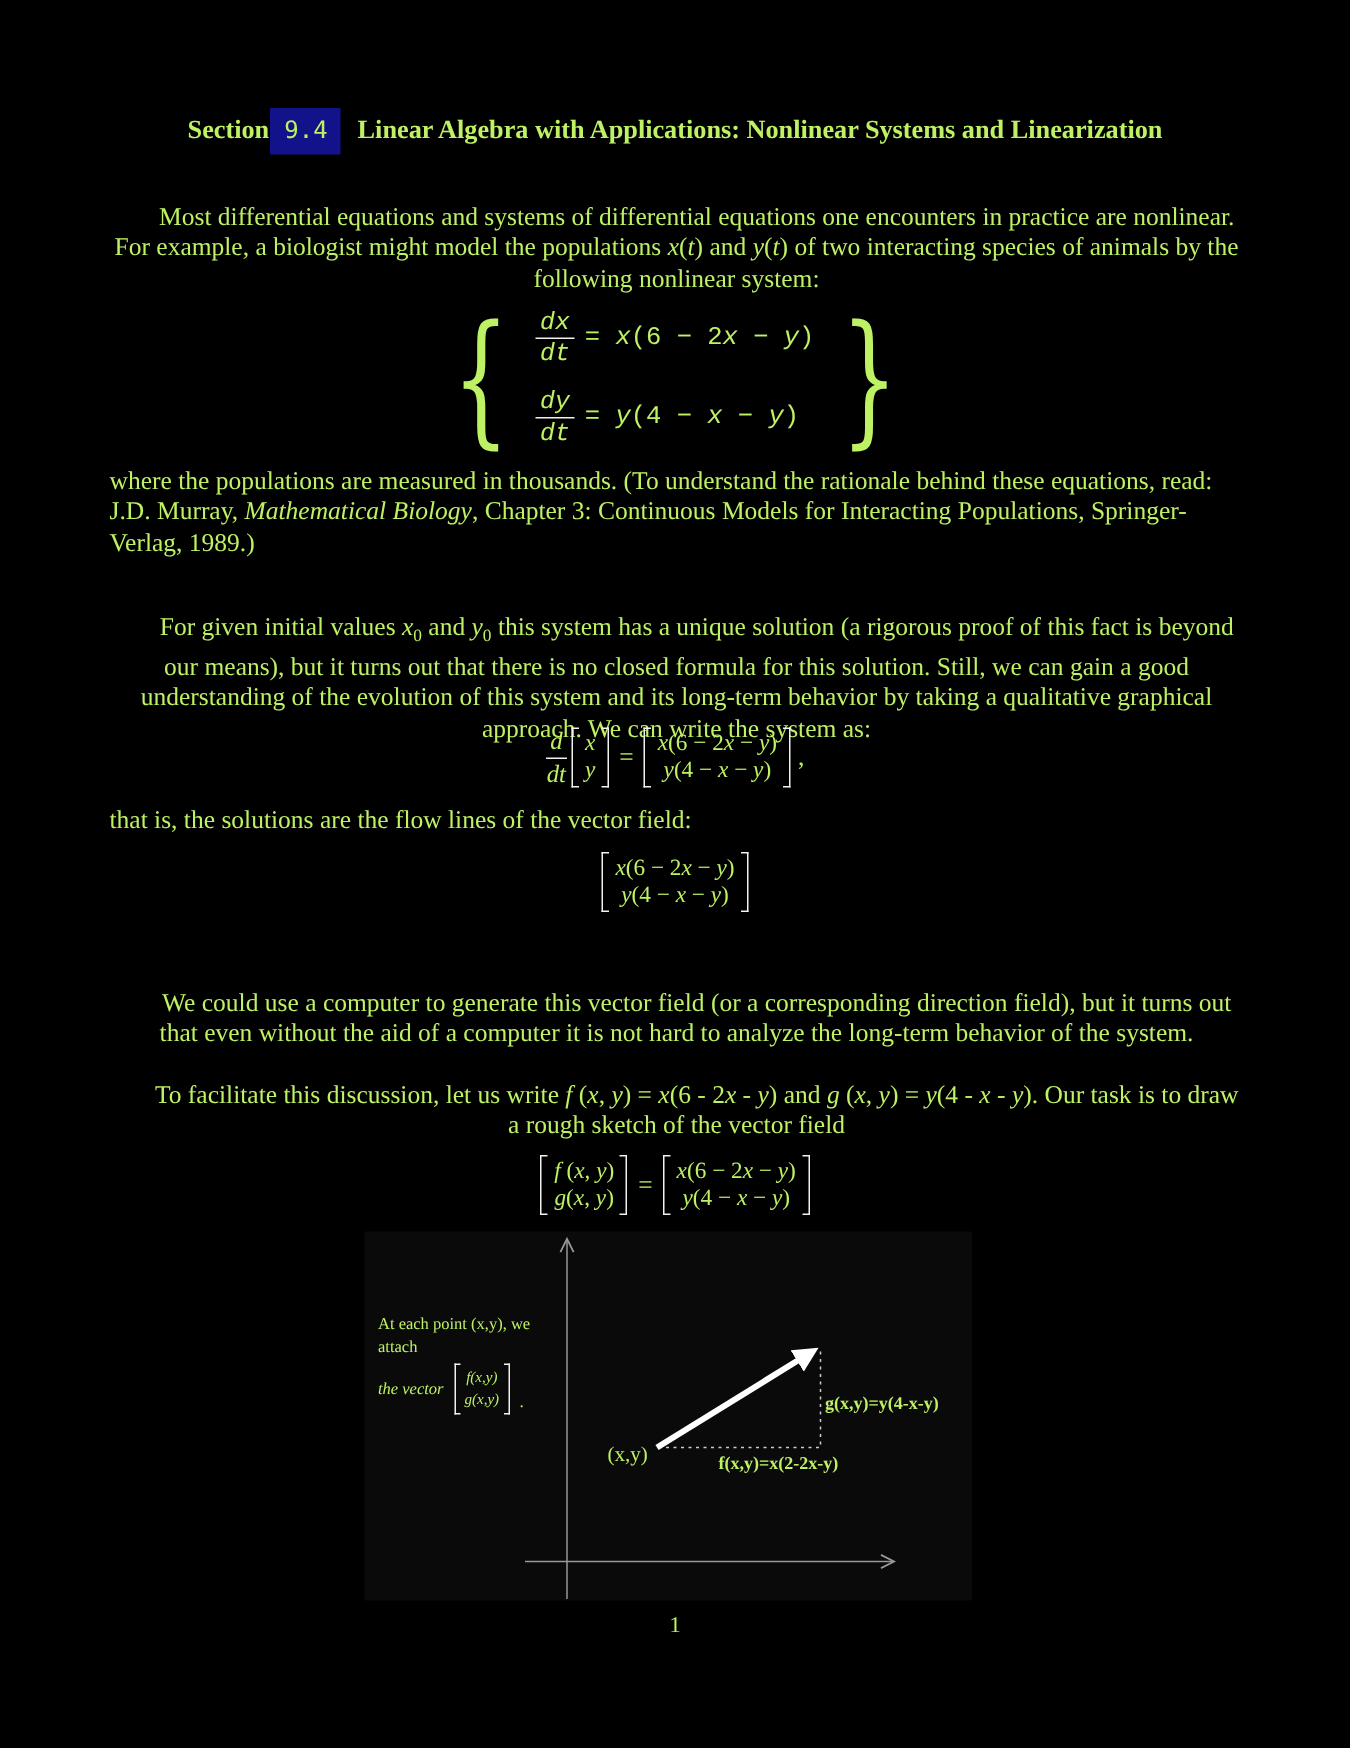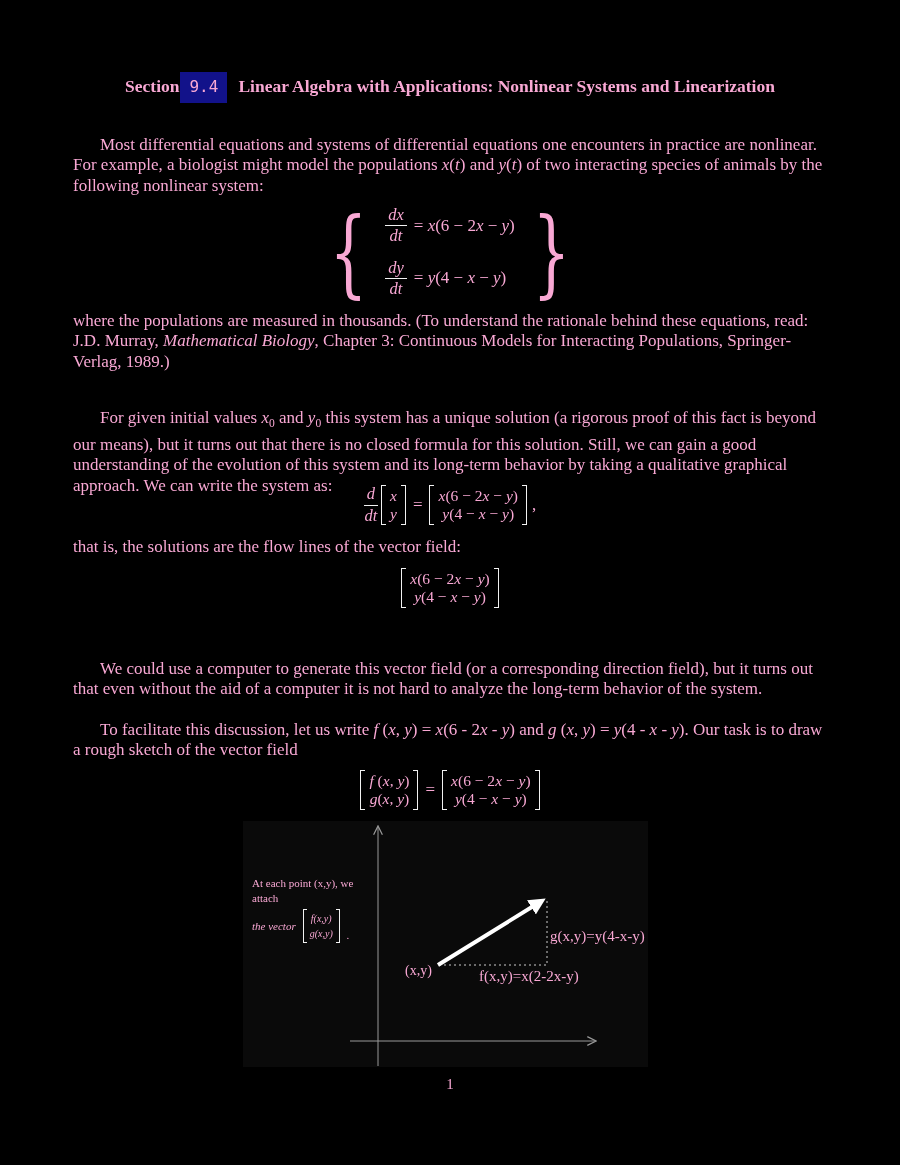--- a/index.html
+++ b/index.html
@@ -1,20 +1,20 @@
 <!DOCTYPE html>
 <html><head>
 <meta charset="utf-8">
 <style>
   * { margin:0; padding:0; box-sizing:border-box; }
   html,body { background:#000; }
   .page {
     position:relative; width:900px; height:1164px; background:#000;
     font-family:"Liberation Serif","DejaVu Serif",serif;
-    color:#f9a8d4; overflow:hidden;
+    color:#bef264; overflow:hidden;
   }
   .it { font-style:italic; }
   sub { font-size:0.68em; }
 
   
   .title-line {
     position:absolute; top:72px; left:0; width:900px;
     text-align:center; font-size:17.5px; font-weight:bold; line-height:26px;
   }
   .sec-num {
@@ -25,21 +25,21 @@
   .subtitle-line {
     position:absolute; top:97px; left:0; width:900px;
     text-align:center; font-size:17px; font-weight:normal; line-height:24px;
   }
 
   
   .para {
     position:absolute; left:73px; width:756px;
     font-size:17px; line-height:20.4px; text-align:left;
   }
-  .indent { text-indent:27px; }
+  .indent { text-indent:27px;text-align:center; }
   .p1 { top:135px; } .p2 { top:311px; } .p3 { top:408px; }
   .p4 { top:537px; } .p5 { top:619px; } .p6 { top:659px; } .p7 { top:720px; }
 
   
   .eq {
     position:absolute; left:0; width:900px;
     display:flex; justify-content:center; align-items:center;
     font-size:17px;
   }
   .eq1 { top:202px; height:100px; }
@@ -49,38 +49,38 @@
 
   .frac { display:inline-flex; flex-direction:column; align-items:center; line-height:1.12; font-size:16.5px; }
   .frac .num { border-bottom:1.4px solid #f2f2f2; padding:0 3px 1px 3px; }
   .frac .den { padding-top:1px; }
 
   .brace {
     font-family:"DejaVu Serif",serif; font-weight:normal;
     font-size:96px; line-height:98px; transform:scaleX(0.62);
     display:block; user-select:none;
   }
-  .sys-rows { display:flex; flex-direction:column; gap:13px; margin:0 6px; }
+  .sys-rows { display:flex; flex-direction:column; gap:13px; margin:0 6px;font-family:Liberation Mono, monospace; }
   .eqrow { display:flex; align-items:center; gap:7px; }
 
   .mat { display:inline-flex; align-items:stretch; margin:0 3px; }
   .mat .br { width:5px; flex:none; }
   .mat .br.l { border:1.5px solid #f2f2f2; border-right:none; }
   .mat .br.r { border:1.5px solid #f2f2f2; border-left:none; }
   .mat .rows {
     display:flex; flex-direction:column; align-items:center;
     padding:2px 4px; line-height:1.18; font-size:15.5px;
   }
   .eqsign { margin:0 4px; }
   .tail { margin-left:2px; }
 
   
   .figure { position:absolute; left:243px; top:821px; width:405px; height:246px; }
   .figure svg { position:absolute; left:0; top:0; }
-  .fig-label { position:absolute; font-size:15px; font-weight:normal; white-space:nowrap; }
+  .fig-label { position:absolute; font-size:12px; font-weight:bold; white-space:nowrap; }
   .fig-point { position:absolute; font-size:14px; font-weight:normal; white-space:nowrap; }
   .fig-caption { position:absolute; left:9px; top:55px; width:125px; font-size:11px; line-height:15px; }
   .fig-caption .cap2 { display:flex; align-items:center; gap:4px; margin-top:3px;font-style:italic; }
   .fig-caption .mat .rows { font-size:10px; line-height:1.5; padding:2px 3px;align-items:center; }
   .fig-caption .mat .br { width:4px; }
   .fig-caption .mat .br.l, .fig-caption .mat .br.r { border-width:1px; }
   .cap-period { align-self:flex-end; }
 
   .page-number {
     position:absolute; top:1076px; left:0; width:900px;

